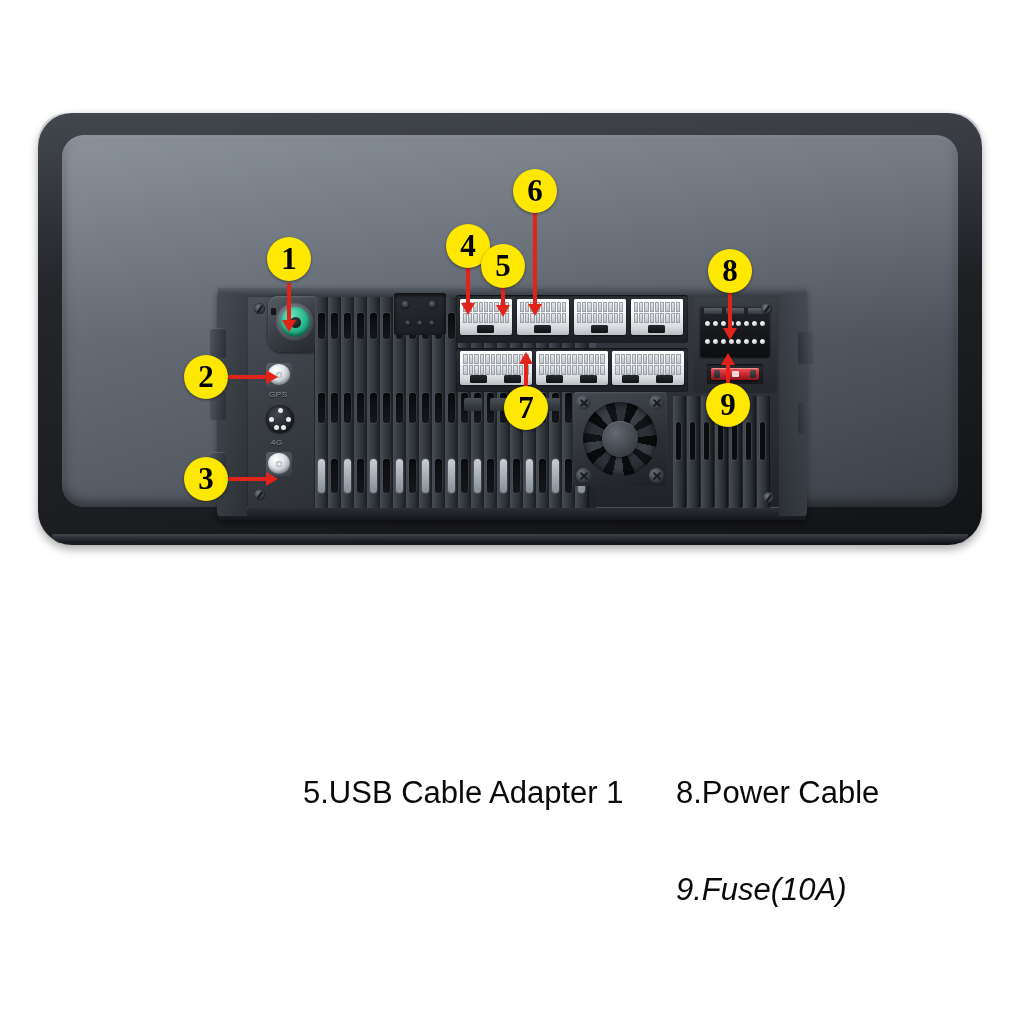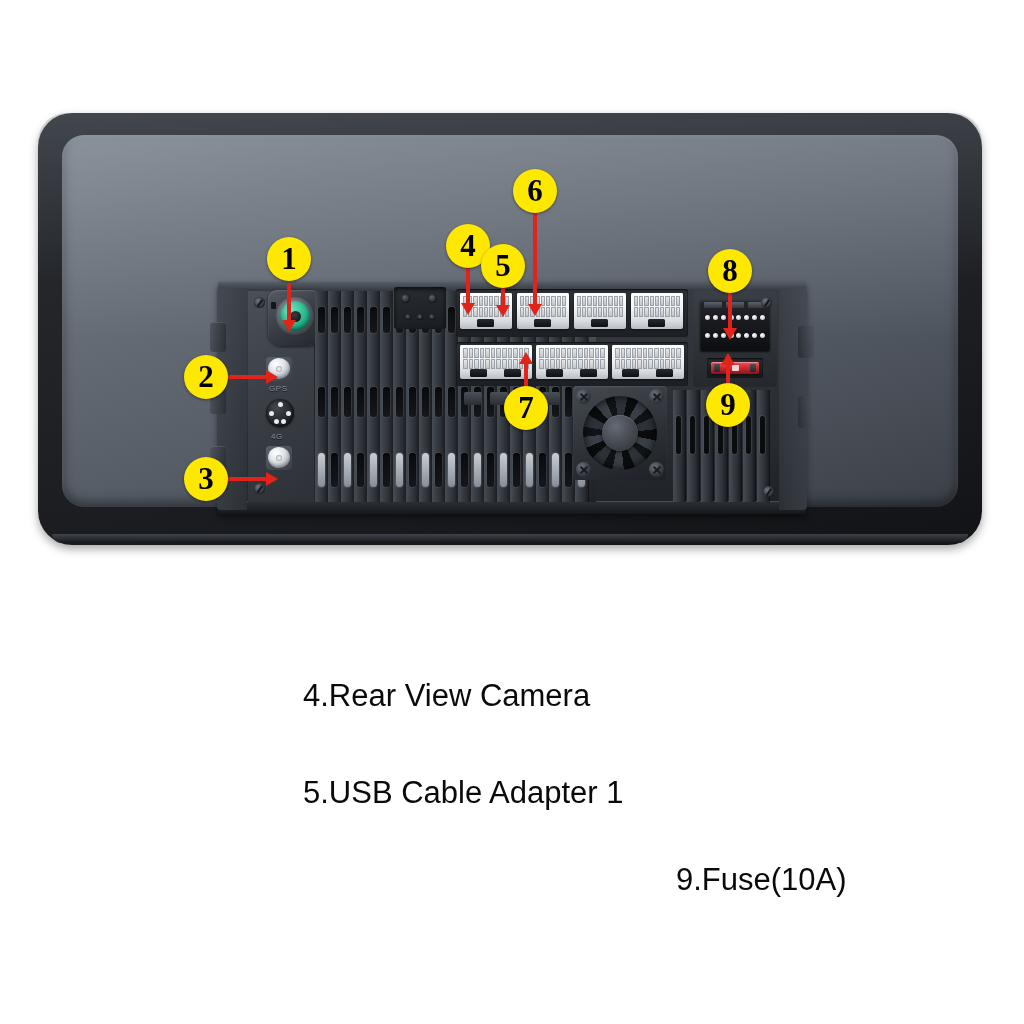--- a/index.html
+++ b/index.html
@@ -61,21 +61,21 @@
     position: absolute;
     left: 0; top: 0; right: 0; height: 55%;
     border-radius: 22px 22px 0 0;
     background: linear-gradient(180deg, rgba(180,188,198,.28), rgba(180,188,198,0));
     pointer-events: none;
   }
 
   
   .chassis {
     position: absolute;
-    left: 218px; top: 282px;
+    left: 218px; top: 288px;
     width: 588px; height: 232px;
     background: linear-gradient(176deg, #3a3f46 0%, #32363c 30%, #282c32 70%, #1d2025 100%);
     border-radius: 3px;
     box-shadow: 0 3px 7px rgba(0,0,0,.5);
   }
   .chassis-top-rail {
     position: absolute;
     left: 0; top: 0; width: 100%; height: 9px;
     background: linear-gradient(180deg, #565d66, #343940);
   }
@@ -1016,17 +1016,17 @@
   <div class="callout" style="left:708px; top:249px;">8</div>
 
   <div class="lead lead-v" style="left:726px; top:358px; height:29px;"></div>
   <div class="arrow arrow-up" style="left:721px; top:353px;"></div>
   <div class="callout" style="left:706px; top:383px;">9</div>
 
 </div>
 
 <div id="legend">
 
-  <div class="legend-item" style="left:303px; top:80px;">4.Rear View Camera</div>
   <div class="legend-item" style="left:303px; top:177px;">5.USB Cable Adapter 1</div>
 
-  <div class="legend-item" style="left:676px; top:264px;">9.Fuse(10A)</div>
+  <div class="legend-item" style="left:676px; top:177px;">8.Power Cable</div>
+  <div class="legend-item" style="left:676px; top:274px;font-style:italic;">9.Fuse(10A)</div>
 </div>
 
 </body></html>

